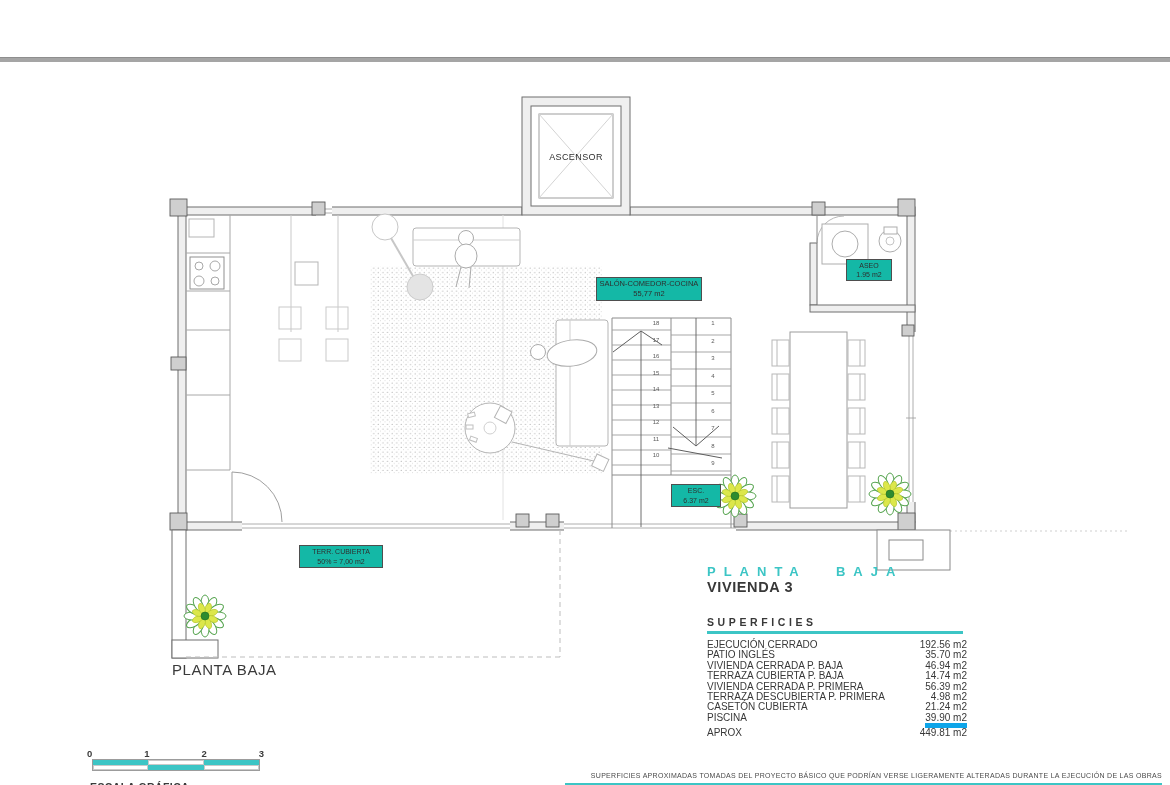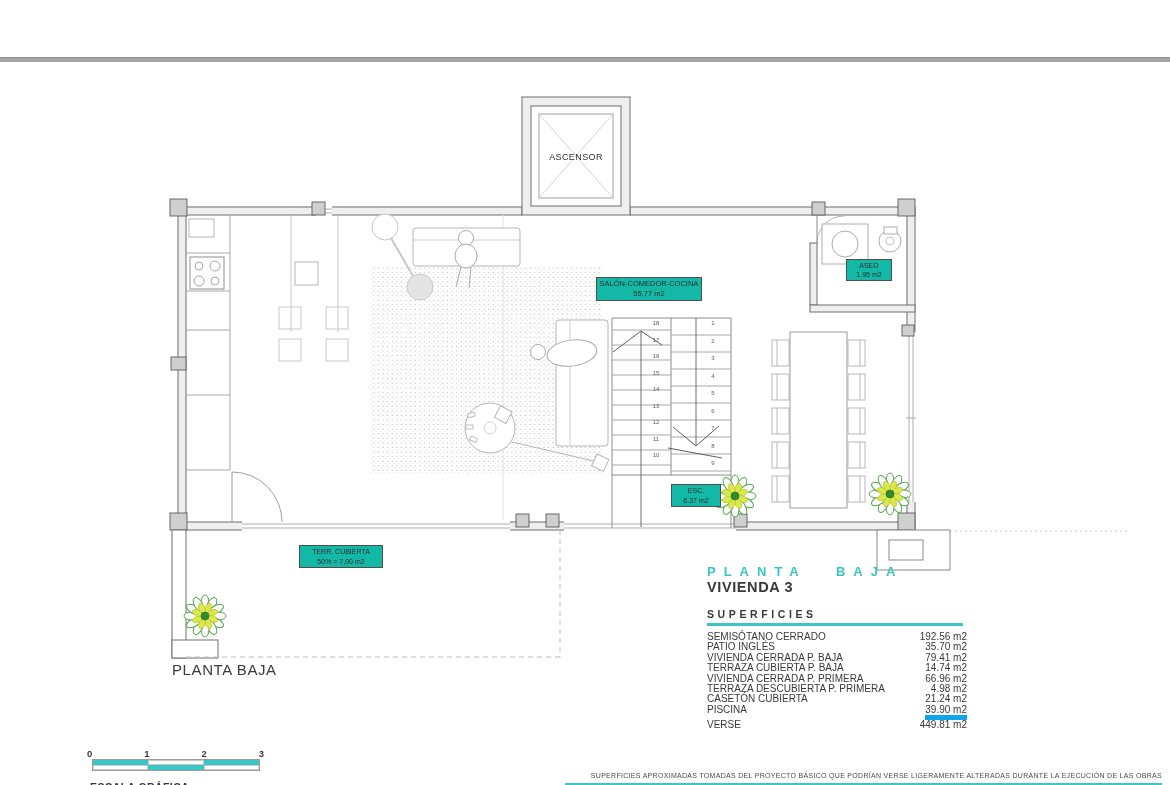--- a/index.html
+++ b/index.html
@@ -13,21 +13,21 @@
   .aseo-label{left:846px;top:259px;width:46px;height:22px;font-size:7px}
   .esc-label{left:671px;top:484px;width:50px;height:23px;font-size:7px}
   .terr-label{left:299px;top:545px;width:84px;height:23px;font-size:7px}
   .stair-nums{position:absolute;display:flex;flex-direction:column;justify-content:space-between;align-items:center;font-size:6px;color:#5b5b5b}
   .stair-nums.left{left:649px;top:320px;height:138px;width:14px}
   .stair-nums.right{left:706px;top:320px;height:146px;width:14px}
   .floor-caption{position:absolute;left:172px;top:661px;font-size:15px;color:#3a3a3a;letter-spacing:.6px}
   .panel{position:absolute;left:707px;top:564px;width:262px}
   .panel-floor{color:var(--accent,#3cc5c5);font-weight:bold;font-size:13px;letter-spacing:8px;word-spacing:18px;white-space:nowrap}
   .panel-unit{font-size:14.5px;font-weight:bold;color:#383838;letter-spacing:.6px}
-  .panel-section{margin-top:13px;font-size:10.5px;font-weight:bold;color:#383838;letter-spacing:3.6px}
+  .panel-section{margin-top:21px;font-size:10.5px;font-weight:bold;color:#383838;letter-spacing:3.6px}
   .panel-rule{margin-top:3px;width:256px;height:3px;background:var(--accent,#3cc5c5)}
   .rows{margin-top:6px;width:260px}
   .rows.extra{margin-top:8px}
   .row{display:flex;justify-content:space-between;font-size:10px;line-height:10.4px;color:#383838;white-space:nowrap}
   .row .val.u{border-bottom:5px solid #0ea5e9}
   .sb-title{position:absolute;left:90px;top:781px;font-size:10.5px;font-weight:bold;color:#3a3a3a;letter-spacing:.4px}
   .sb-ticks{position:absolute;left:87px;top:748px;width:177px;display:flex;justify-content:space-between;font-size:9.5px;font-weight:bold;color:#3a3a3a}
   .sb-bar{position:absolute;left:92px;top:759px;width:168px;height:12px;display:grid;grid-template-columns:1fr 1fr 1fr;grid-template-rows:1fr 1fr;border:1px solid #9c9c9c;background:#fff}
   .sb-bar i{display:block;border:0.5px solid #c9c9c9}
   .sb-bar i.t{background:var(--accent,#3cc5c5);border-color:var(--accent,#3cc5c5)}
@@ -282,53 +282,53 @@
   <div class="floor-caption">PLANTA BAJA</div>
 
   <div class="panel">
     <div class="panel-floor">PLANTA BAJA</div>
     <div class="panel-unit">VIVIENDA 3</div>
     <div class="panel-section">SUPERFICIES</div>
     <div class="panel-rule"></div>
 
     <div class="rows">
       <div class="row">
-          <span class="lbl">SEMISÓTANO CERRADO</span>
+          <span class="lbl">EJECUCIÓN CERRADO</span>
           <span class="val">192.56 m2</span>
         </div>
       <div class="row">
           <span class="lbl">PATIO INGLÉS</span>
           <span class="val">35.70 m2</span>
         </div>
       <div class="row">
           <span class="lbl">VIVIENDA CERRADA P. BAJA</span>
-          <span class="val">79.41 m2</span>
+          <span class="val">46.94 m2</span>
         </div>
       <div class="row">
           <span class="lbl">TERRAZA CUBIERTA P. BAJA</span>
           <span class="val">14.74 m2</span>
         </div>
       <div class="row">
           <span class="lbl">VIVIENDA CERRADA P. PRIMERA</span>
-          <span class="val">66.96 m2</span>
+          <span class="val">56.39 m2</span>
         </div>
       <div class="row">
           <span class="lbl">TERRAZA DESCUBIERTA P. PRIMERA</span>
           <span class="val">4.98 m2</span>
         </div>
       <div class="row">
           <span class="lbl">CASETÓN CUBIERTA</span>
           <span class="val">21.24 m2</span>
         </div>
       <div class="row">
           <span class="lbl">PISCINA</span>
           <span class="val u">39.90 m2</span>
         </div>
       <div class="row">
-          <span class="lbl">VERSE</span>
+          <span class="lbl">APROX</span>
           <span class="val">449.81 m2</span>
         </div>
     </div>
 
   </div>
 
   <div class="scalebar">
     <div class="sb-title">ESCALA GRÁFICA</div>
     <div class="sb-ticks">
         <span>0</span>

